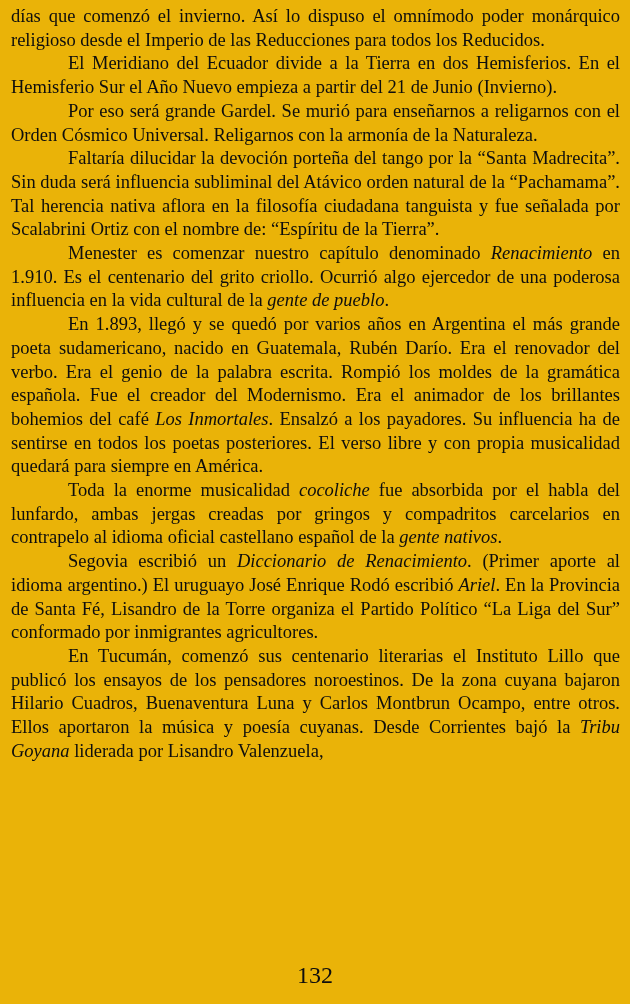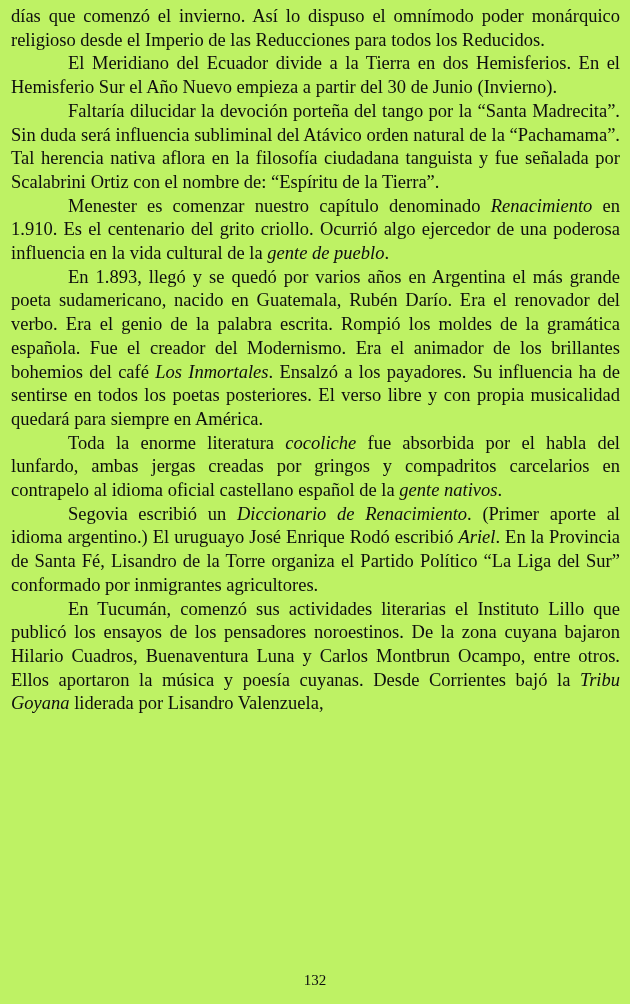--- a/index.html
+++ b/index.html
@@ -7,21 +7,21 @@
     padding: 0;
     width: 630px;
     height: 1004px;
     overflow: hidden;
     background: #ffffff;
   }
   .page {
     position: relative;
     width: 630px;
     height: 1004px;
-    background: #bef264;
+    background: #eab308;
     color: #0e0e0e;
     font-family: "Liberation Serif", serif;
   }
   .body-text {
     position: absolute;
     top: 5px;
     left: 11px;
     right: 10px;
     text-align: justify;
     font-size: 18.5px;
@@ -39,32 +39,33 @@
   }
   .body-text em {
     margin-top: 16px;
   }
   .footer {
     position: absolute;
     bottom: 15px;
     left: 0;
     width: 100%;
     text-align: center;
-    font-size: 15px;
+    font-size: 24px;
     color: #0e0e0e;
   }
 </style>
 </head>
 <body>
 
 <main class="page">
   <section class="body-text">
       <p class="no-indent"><span>días que comenzó el invierno. Así lo dispuso el omnímodo poder monárquico religioso desde el Imperio de las Reducciones para todos los Reducidos.</span></p>
-      <p><span>El Meridiano del Ecuador divide a la Tierra en dos Hemisferios. En el Hemisferio Sur el Año Nuevo empieza a partir del 30 de Junio (Invierno).</span></p>
+      <p><span>El Meridiano del Ecuador divide a la Tierra en dos Hemisferios. En el Hemisferio Sur el Año Nuevo empieza a partir del 21 de Junio (Invierno).</span></p>
+      <p><span>Por eso será grande Gardel. Se murió para enseñarnos a religarnos con el Orden Cósmico Universal. Religarnos con la armonía de la Naturaleza.</span></p>
       <p><span>Faltaría dilucidar la devoción porteña del tango por la “Santa Madrecita”. Sin duda será influencia subliminal del Atávico orden natural de la “Pachamama”. Tal herencia nativa aflora en la filosofía ciudadana tanguista y fue señalada por Scalabrini Ortiz con el nombre de: “Espíritu de la Tierra”.</span></p>
       <p><span>Menester es comenzar nuestro capítulo denominado </span><em>Renacimiento</em><span> en 1.910. Es el centenario del grito criollo. Ocurrió algo ejercedor de una poderosa influencia en la vida cultural de la </span><em>gente de pueblo</em><span>.</span></p>
       <p><span>En 1.893, llegó y se quedó por varios años en Argentina el más grande poeta sudamericano, nacido en Guatemala, Rubén Darío. Era el renovador del verbo. Era el genio de la palabra escrita. Rompió los moldes de la gramática española. Fue el creador del Modernismo. Era el animador de los brillantes bohemios del café </span><em>Los Inmortales</em><span>. Ensalzó a los payadores. Su influencia ha de sentirse en todos los poetas posteriores. El verso libre y con propia musicalidad quedará para siempre en América.</span></p>
-      <p><span>Toda la enorme literatura </span><em>cocoliche</em><span> fue absorbida por el habla del lunfardo, ambas jergas creadas por gringos y compadritos carcelarios en contrapelo al idioma oficial castellano español de la </span><em>gente nativos</em><span>.</span></p>
+      <p><span>Toda la enorme musicalidad </span><em>cocoliche</em><span> fue absorbida por el habla del lunfardo, ambas jergas creadas por gringos y compadritos carcelarios en contrapelo al idioma oficial castellano español de la </span><em>gente nativos</em><span>.</span></p>
       <p><span>Segovia escribió un </span><em>Diccionario de Renacimiento</em><span>. (Primer aporte al idioma argentino.) El uruguayo José Enrique Rodó escribió </span><em>Ariel</em><span>. En la Provincia de Santa Fé, Lisandro de la Torre organiza el Partido Político “La Liga del Sur” conformado por inmigrantes agricultores.</span></p>
-      <p><span>En Tucumán, comenzó sus actividades literarias el Instituto Lillo que publicó los ensayos de los pensadores noroestinos. De la zona cuyana bajaron Hilario Cuadros, Buenaventura Luna y Carlos Montbrun Ocampo, entre otros. Ellos aportaron la música y poesía cuyanas. Desde Corrientes bajó la </span><em>Tribu Goyana</em><span> liderada por Lisandro Valenzuela,</span></p>
+      <p><span>En Tucumán, comenzó sus centenario literarias el Instituto Lillo que publicó los ensayos de los pensadores noroestinos. De la zona cuyana bajaron Hilario Cuadros, Buenaventura Luna y Carlos Montbrun Ocampo, entre otros. Ellos aportaron la música y poesía cuyanas. Desde Corrientes bajó la </span><em>Tribu Goyana</em><span> liderada por Lisandro Valenzuela,</span></p>
     </section>
   <div class="footer">132</div>
 </main>
 
 </body></html>

